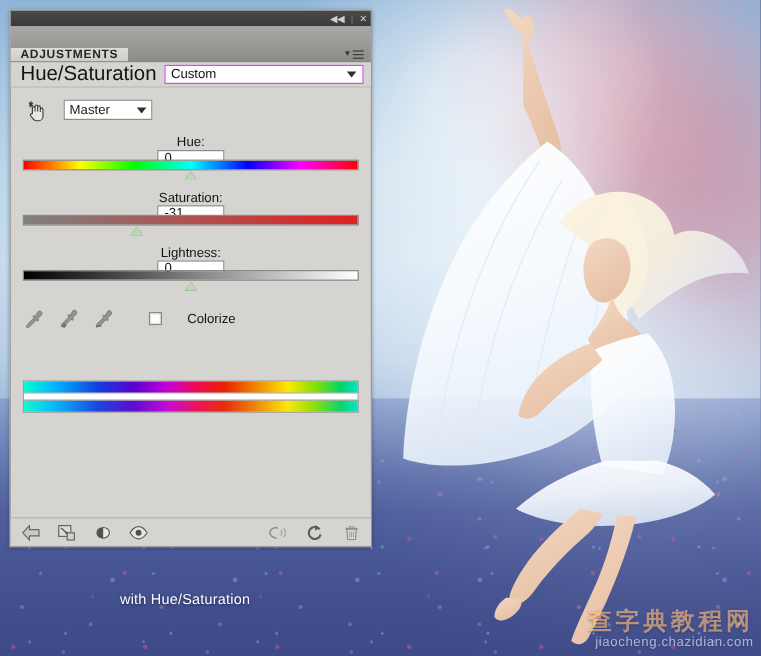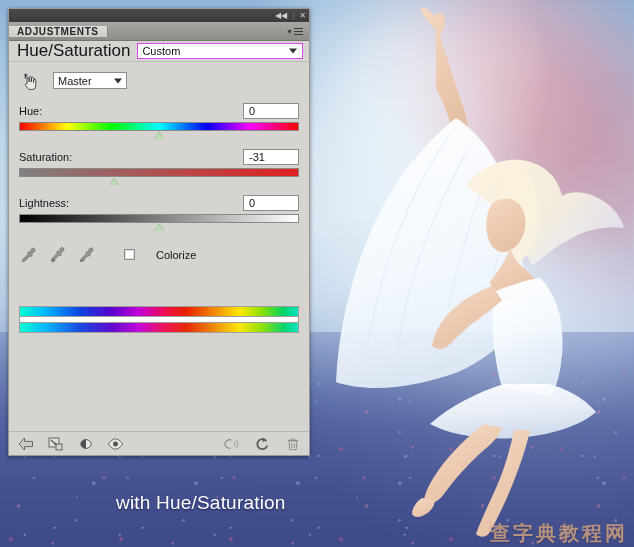--- a/index.html
+++ b/index.html
@@ -55,22 +55,22 @@
     position:absolute; right:0; top:34%; width:46%; height:48%;
     background: radial-gradient(ellipse at 55% 45%, rgba(230,242,252,0.65) 0%, rgba(230,242,252,0) 62%);
   }
 
   
   #dancer { position:absolute; left:318px; top:0; width:316px; height:547px; }
   #dancer svg { display:block; }
 
   
   #caption {
-    position:absolute; left:116px; top:492px;
-    color:#ffffff; font-size:19px; letter-spacing:0.2px;
+    position:absolute; left:100px; top:492px;
+    color:#ffffff; font-size:12px; letter-spacing:0.2px;
     text-shadow:0 1px 2px rgba(20,20,60,0.75);
     white-space:nowrap;
   }
 
   
   #watermark {
     position:absolute; right:6px; bottom:4px;
     text-align:right; opacity:0.62; user-select:none;
   }
   #watermark .wm-cn {
@@ -93,21 +93,21 @@
   }
   .titlebar {
     height:13px; background:linear-gradient(180deg,#4a4a4a,#3a3a3a);
     display:flex; align-items:center; justify-content:flex-end;
     padding-right:3px; gap:5px; flex:0 0 auto;
   }
   .tb-btn { color:#cfcfcf; font-size:8px; line-height:1; cursor:default; }
   .tb-sep { color:#7a7a7a; font-size:8px; }
 
   .tabstrip {
-    height:19px; flex:0 0 auto; display:flex; align-items:center;
+    height:30px; flex:0 0 auto; display:flex; align-items:flex-end;
     background:linear-gradient(180deg,#a9a7a4,#8e8c89);
     border-bottom:1px solid #77756f;
   }
   .tab {
     background:linear-gradient(180deg,#dedcd9,#cfcdca);
     padding:0 8px; display:flex; align-items:center;
     font-size:10px; font-weight:bold; letter-spacing:0.6px; color:#272727;
     border-right:1px solid #8a8884;
   }
   .tabfill { flex:1; display:flex; align-items:center; justify-content:flex-end; padding-right:6px; }
@@ -141,21 +141,21 @@
     width:74px; height:17px; background:#fff; border:1px solid #8e8c89;
     display:flex; align-items:center; padding:0 4px; font-size:11px; position:relative;
   }
   .channel-select .arrow {
     position:absolute; right:4px; top:50%; transform:translateY(-50%);
     width:0; height:0; border-left:4px solid transparent; border-right:4px solid transparent;
     border-top:5px solid #2f2f2f;
   }
 
   .slider-block { margin-bottom:7px; }
-  .slider-head { display:flex; align-items:center; justify-content:space-between; height:17px; }
+  .slider-head { display:flex; align-items:center; justify-content:space-between; height:17px;flex-direction:column; }
   .slider-label { font-size:11px; color:#141414; }
   .valuebox {
     width:56px; height:16px; background:#fff; border:1px solid #8e8c89;
     font-size:11px; color:#111; display:flex; align-items:center; padding-left:5px;
   }
   .track-wrap { position:relative; height:19px; margin-top:3px; }
   .track { position:absolute; left:0; right:0; top:0; height:9px; border:1px solid #8b8986; }
   .track.hue {
     background:linear-gradient(90deg,#ff0000 0%,#ffff00 17%,#00ff00 33%,
       #00ffff 50%,#0000ff 67%,#ff00ff 83%,#ff0000 100%);
@@ -270,20 +270,21 @@
       <path d="M104 498 C98 502 94 508 94 514 C96 518 102 518 108 514
                C114 510 118 504 116 500 Z" fill="url(#skinG)"></path>
     </svg>
   </div>
 </div>
 
 <div id="caption">with Hue/Saturation</div>
 
 <div id="watermark">
   <div class="wm-cn">查字典教程网</div>
+  <div class="wm-en">jiaocheng.chazidian.com</div>
 </div>
 
 <div id="panel">
 
   <div class="titlebar">
     <span class="tb-btn">◀◀</span>
     <span class="tb-sep">|</span>
     <span class="tb-btn">✕</span>
   </div>
 

